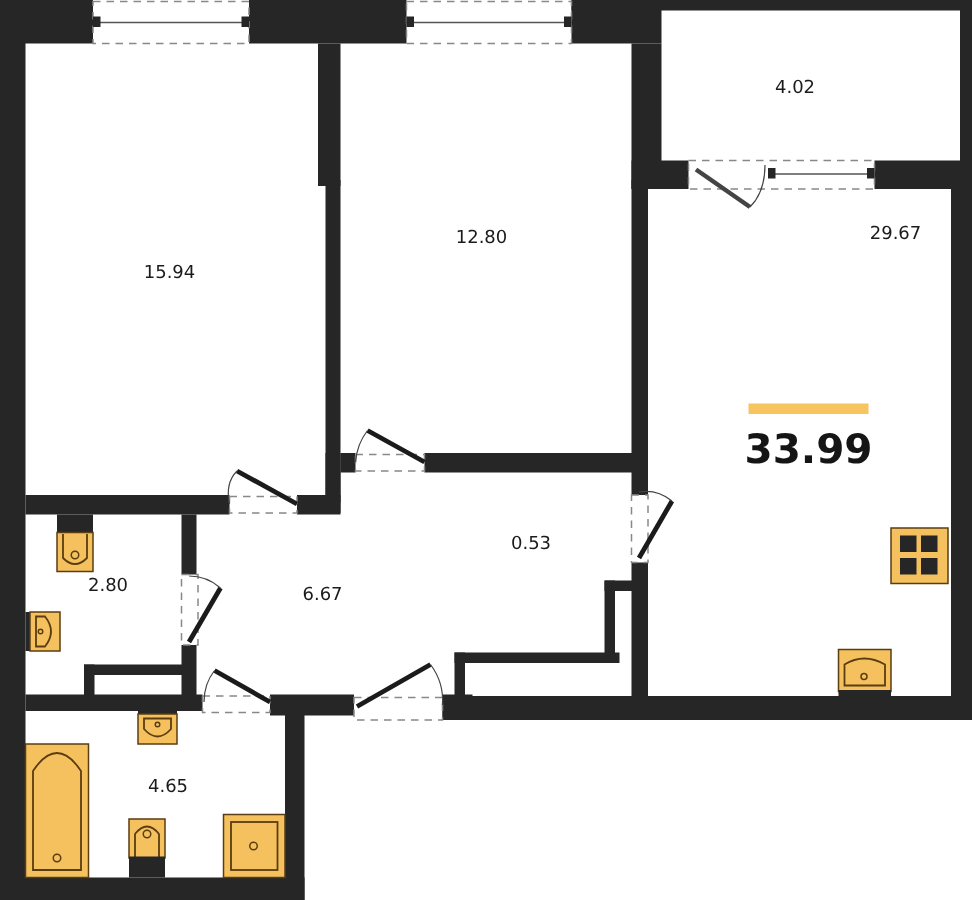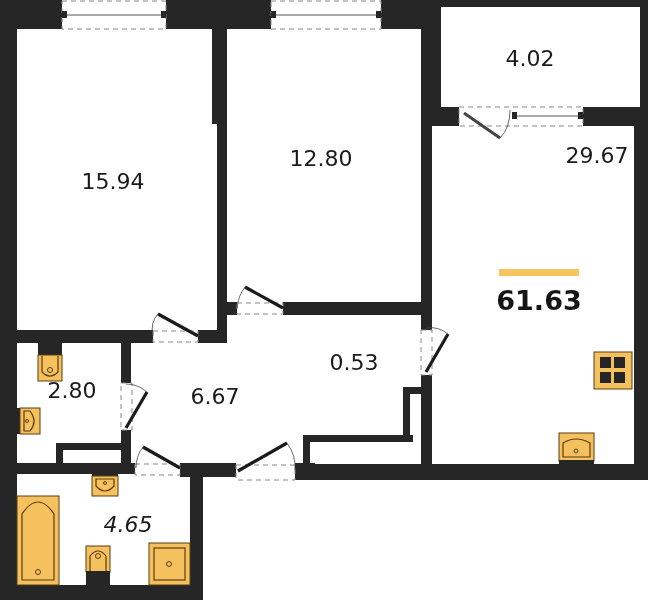--- a/index.html
+++ b/index.html
@@ -4,21 +4,21 @@
 <style>
   html, body { margin:0; padding:0; background:#ffffff; }
   body { width:648px; height:600px; overflow:hidden; position:relative; font-family:"DejaVu Sans", sans-serif; }
   svg { position:absolute; left:0; top:0; }
   .wall { fill:#262626; }
   .fix { fill:#f5c15f; stroke:#5a3d10; stroke-width:1; }
   .fixline { fill:none; stroke:#5a3d10; stroke-width:1.2; }
   .dash { fill:none; stroke:#888; stroke-width:1; stroke-dasharray:5 4; }
   .door { fill:none; stroke:#1b1b1b; stroke-width:3.2; }
   .arc { fill:none; stroke:#444; stroke-width:0.8; }
-  .label { position:absolute; font-size:22px; color:#1b1b1b; transform:translate(-50%,-50%); white-space:nowrap; font-family:"DejaVu Sans", sans-serif; }
+  .label { position:absolute; font-size:12px; color:#1b1b1b; transform:translate(-50%,-50%); white-space:nowrap; font-family:"DejaVu Sans", sans-serif; }
   .total { position:absolute; left:539px; top:300px; transform:translate(-50%,-50%); font-size:27px; font-weight:bold; color:#151515; font-family:"DejaVu Sans", sans-serif; }
   .accent { position:absolute; left:499px; top:269px; width:80px; height:7px; }
 </style>
 </head>
 <body>
 
 <svg width="648" height="600" viewBox="0 0 648 600">
 
   <g>
 
@@ -179,16 +179,16 @@
   </g>
 </svg>
 
 <div class="label" style="left:113px;top:181px;">15.94</div>
 <div class="label" style="left:321px;top:158px;">12.80</div>
 <div class="label" style="left:530px;top:58px;">4.02</div>
 <div class="label" style="left:597px;top:155px;">29.67</div>
 <div class="label" style="left:215px;top:396px;">6.67</div>
 <div class="label" style="left:354px;top:362px;">0.53</div>
 <div class="label" style="left:72px;top:390px;">2.80</div>
-<div class="label" style="left:128px;top:524px;font-style:italic;">4.65</div>
+<div class="label" style="left:112px;top:524px;">4.65</div>
 
 <div class="accent" style="background:#f8c460;"></div>
-<div class="total">61.63</div>
+<div class="total">33.99</div>
 
 </body></html>

